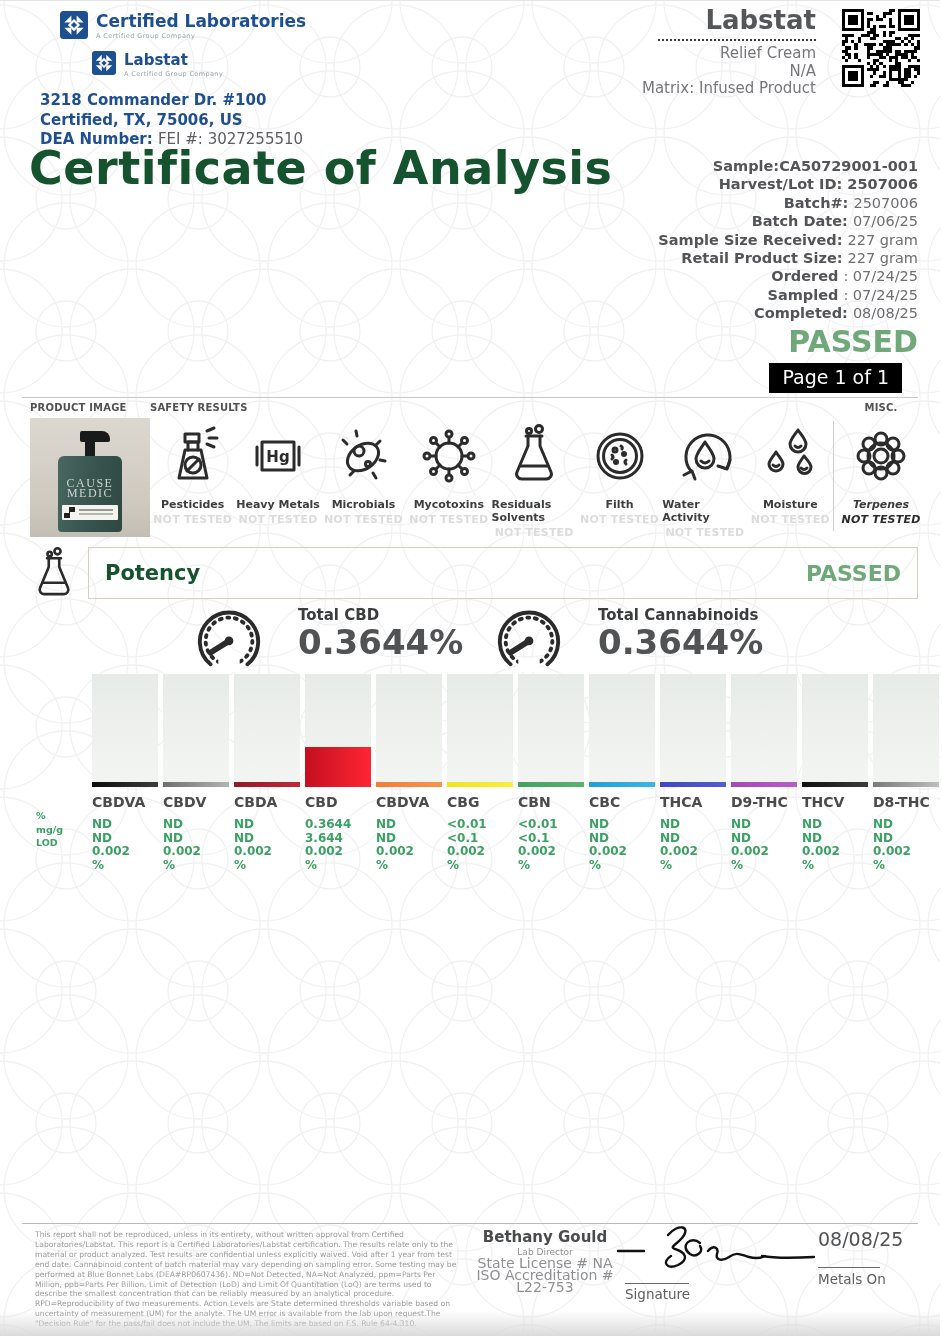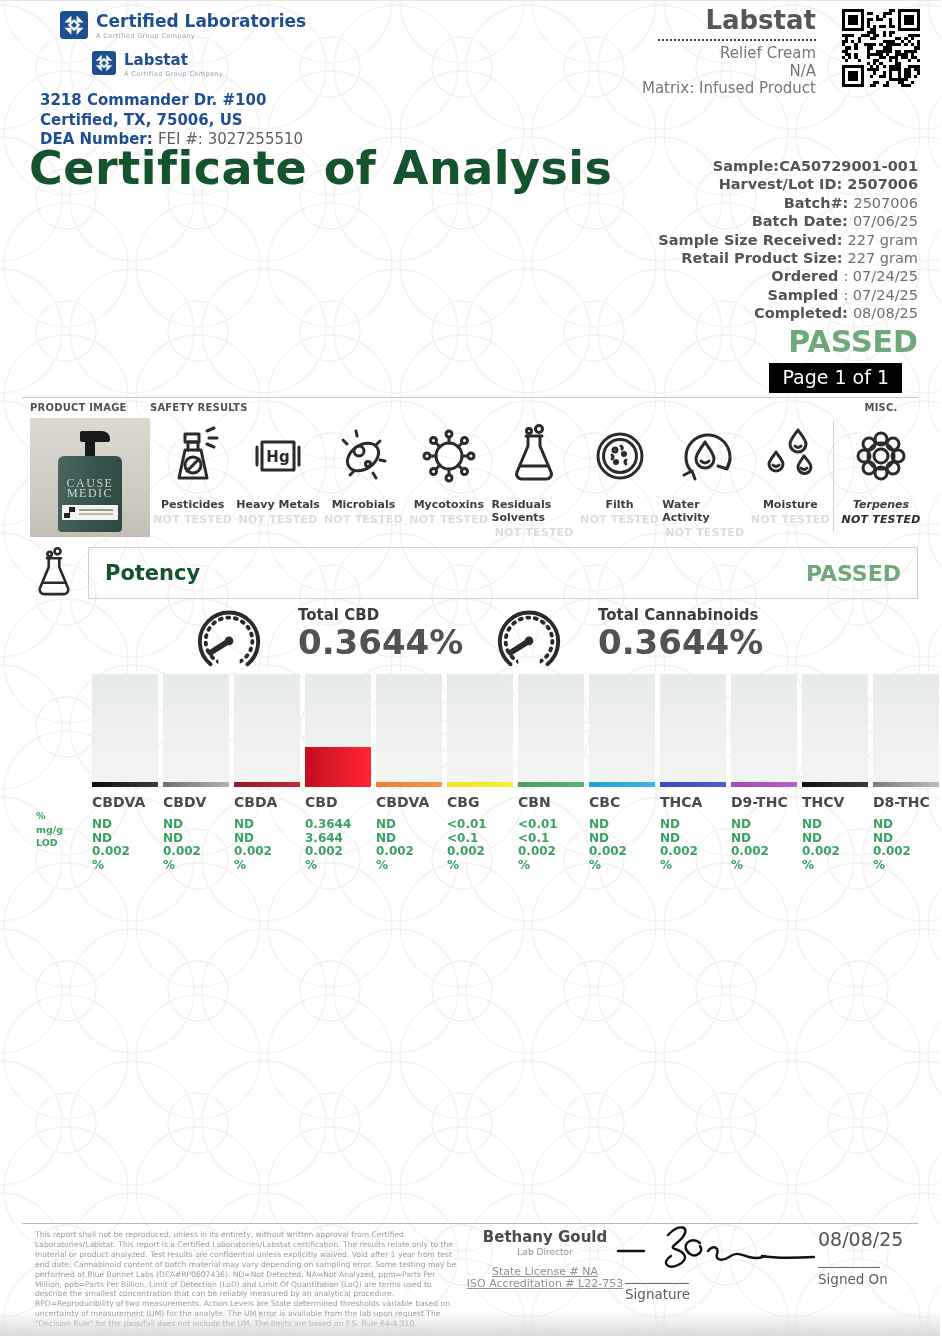--- a/index.html
+++ b/index.html
@@ -87,21 +87,21 @@
   .col-bar{position:absolute;left:0;right:0;bottom:0;}
   .col-label{font-size:14px;font-weight:bold;color:#4b4b4d;margin:7px 0 8px;}
   .col-val{font-size:12px;font-weight:bold;color:#3aa163;line-height:13.5px;}
 
   
   .footer-rule{position:absolute;left:22px;right:22px;top:1222px;border-top:1px solid #b9b9b9;}
   .disclaimer{position:absolute;left:35px;top:1229px;width:424px;font-size:7.6px;line-height:9.9px;color:#9b9b9b;}
   .signer{position:absolute;left:462px;top:1227px;width:166px;text-align:center;}
   .signer-name{font-size:15px;font-weight:bold;color:#4a4b4d;}
   .signer-title{font-size:9px;color:#8f9093;margin-top:1px;}
-  .signer-lic{font-size:11px;color:#8f9093;margin-top:9px;line-height:12px;text-decoration:underline;}
+  .signer-lic{font-size:14px;color:#8f9093;line-height:12px;}
   #sig-svg{position:absolute;left:612px;top:1220px;width:210px;height:62px;}
   .sig-line{position:absolute;left:625px;top:1282px;width:64px;border-top:1px solid #6a6a6a;}
   .sig-label{position:absolute;left:625px;top:1285px;font-size:13.5px;color:#5e5f62;}
   .signed-date{position:absolute;left:818px;top:1227px;font-size:19px;color:#515254;}
   .signed-line{position:absolute;left:818px;top:1266px;width:62px;border-top:1px solid #6a6a6a;}
   .signed-label{position:absolute;left:818px;top:1270px;font-size:13.5px;color:#5e5f62;}
   .bottom-fade{position:absolute;left:0;right:0;bottom:0;height:26px;
         background:linear-gradient(180deg,rgba(255,255,255,0),#d9d9d9);}
   svg.line-ic{stroke:#2b2b2b;stroke-width:3;fill:none;stroke-linecap:round;stroke-linejoin:round;}
 </style>
@@ -738,16 +738,16 @@
       <path d="M56 14 c10 -12 24 -9 14 3 c-6 7 -13 9 -7 11 c10 3 15 10 3 16 c-11 5 -17 -3 -7 -9"></path>
       <path d="M88 22 c-9 -8 -21 3 -10 11 c6 4 14 -2 10 -8"></path>
       <path d="M96 30 c6 -7 11 -3 9 3 c-2 7 6 7 12 3 c8 -6 12 -2 20 0 c7 2 12 1 16 -1"></path>
       <path d="M150 35 c16 3 34 2 52 1"></path>
     </g>
   </svg>
   <div class="sig-line"></div>
   <div class="sig-label">Signature</div>
   <div class="signed-date">08/08/25</div>
   <div class="signed-line"></div>
-  <div class="signed-label">Signed On</div>
+  <div class="signed-label">Metals On</div>
 
   <div class="bottom-fade"></div>
 </div>
 
 </body></html>

